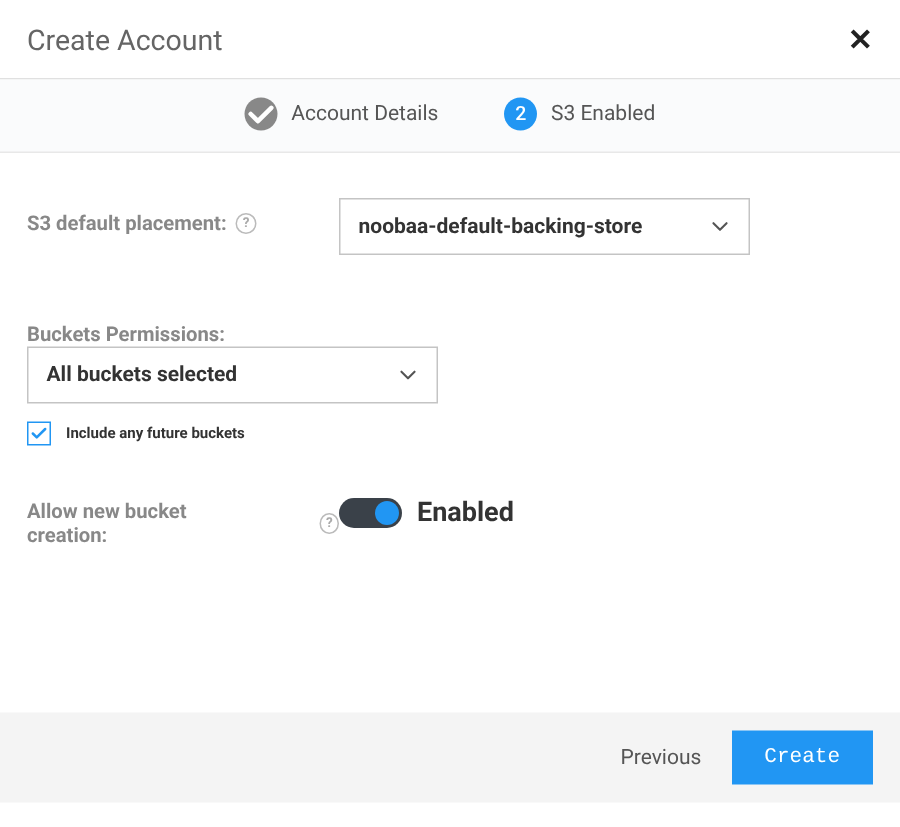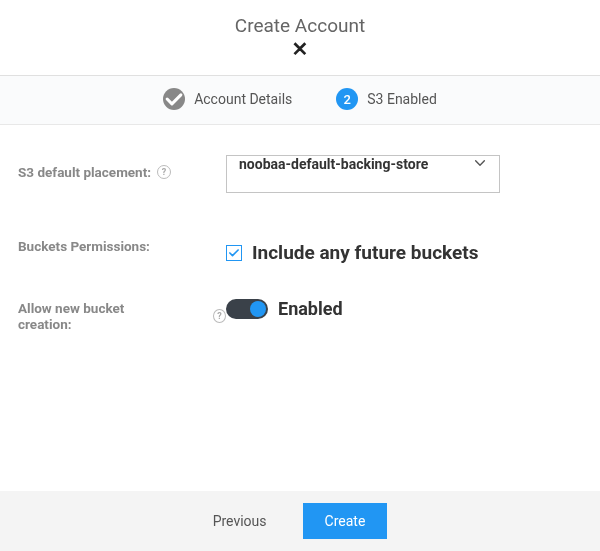--- a/index.html
+++ b/index.html
@@ -1,45 +1,45 @@
 <!DOCTYPE html>
 <html><head>
 <meta charset="utf-8">
 <style>
   * { box-sizing: border-box; margin: 0; padding: 0; font-family: -apple-system, BlinkMacSystemFont, "Segoe UI", Roboto, Arial, sans-serif; }
   body { width: 600px; height: 551px; background: #fff; color: #333; position: relative; }
-  .header { display: flex; align-items: center; justify-content: space-between; padding: 14px 18px 14px 18px; border-bottom: 1px solid #e0e0e0; flex-direction: column; }
+  .header { display: flex; align-items: center; justify-content: space-between; padding: 14px 18px 14px 18px; border-bottom: 1px solid #e0e0e0; }
   .title { font-size: 19px; font-weight: 400; color: #656565; }
   .close { font-size: 20px; font-weight: 700; cursor: pointer; color: #222; }
   .steps { display: flex; align-items: center; justify-content: center; gap: 44px; padding: 12px 0 14px; border-bottom: 1px solid #e8e8e8; background: #fafbfc; }
   .step { display: flex; align-items: center; gap: 9px; text-align: right; }
   .step-circle { width: 22px; height: 22px; border-radius: 50%; display: flex; align-items: center; justify-content: center; font-size: 13px; font-weight: 500; }
   .step-circle.done { background: #888; color: #fff; }
   .step-circle.active { background: #2196f3; color: #fff; }
   .step-label { font-size: 14px; color: #555; }
   .content { padding: 30px 18px 0 18px; font-weight: bold; }
   .row { display: flex; align-items: flex-start; margin-bottom: 36px; }
-  .row.tight { margin-bottom: 10px; }
+  .row.tight { margin-bottom: 10px; flex-direction: column; }
   .label-col { width: 208px; display: flex; align-items: center; gap: 6px; font-size: 13.5px; color: #888; padding-top: 9px; }
   .help { width: 14px; height: 14px; border: 1px solid #bbb; border-radius: 50%; display: inline-flex; align-items: center; justify-content: center; font-size: 9px; color: #aaa; }
   .field-col { flex: 1; }
-  .dropdown { border: 1px solid #c4c4c4; height: 38px; width: 274px; display: flex; justify-content: space-between; padding: 0 12px; font-size: 14px; color: #333; cursor: pointer; background: #fff; }
+  .dropdown { border: 1px solid #c4c4c4; height: 38px; width: 274px; display: flex; align-items: center; justify-content: space-between; padding: 0 12px; font-size: 14px; color: #333; cursor: pointer; background: #fff; }
   .chev { display: inline-block; }
   .chev svg { width: 14px; height: 14px; display: block; }
   .checkbox-row { display: flex; align-items: center; gap: 10px; margin-top: 12px; margin-left: 0; }
   .checkbox { width: 16px; height: 16px; border: 1.5px solid #2196f3; display: flex; align-items: center; justify-content: center; cursor: pointer; }
   .checkbox svg { width: 12px; height: 12px; }
-  .checkbox-label { font-size: 19px; color: #333; }
+  .checkbox-label { font-size: 10px; color: #333; }
   .toggle { width: 42px; height: 20px; background: #3a4149; border-radius: 10px; position: relative; cursor: pointer; }
   .toggle-knob { width: 16px; height: 16px; background: #2196f3; border-radius: 50%; position: absolute; top: 2px; right: 2px; }
   .toggle-label { font-size: 18px; color: #333; margin-left: 10px; }
   .toggle-row { display: flex; align-items: center; }
-  .footer { position: absolute; bottom: 0; left: 0; right: 0; height: 60px; background: #f4f4f4; display: flex; align-items: center; justify-content: center; gap: 36px; padding: 0 18px; }
+  .footer { position: absolute; bottom: 16px; left: 0; right: 0; height: 60px; background: #f4f4f4; display: flex; align-items: center; justify-content: flex-end; gap: 20px; padding: 0 18px; }
   .btn-prev { font-size: 14px; color: #555; cursor: pointer; background: none; border: none; }
-  .btn-create { background: #2196f3; color: #fff; font-size: 14px; padding: 10px 22px; border: none; cursor: pointer; }
+  .btn-create { background: #2196f3; color: #fff; font-size: 14px; padding: 10px 22px; border: none; cursor: pointer; font-family: Liberation Mono, monospace; }
 </style>
 </head>
 <body>
 
 <div class="header">
   <div class="title">Create Account</div>
   <div class="close">✕</div>
 </div>
 
 <div class="steps">
@@ -74,20 +74,28 @@
         </span>
       </div>
     </div>
   </div>
 
   <div class="row tight">
     <div class="label-col">
       <span>Buckets Permissions:</span>
     </div>
     <div class="field-col">
+      <div class="dropdown">
+        <span>All buckets selected</span>
+        <span class="chev">
+          <svg viewBox="0 0 16 16">
+              <path d="M3 5.5 L8 10.5 L13 5.5" stroke="#555" stroke-width="1.6" fill="none" stroke-linecap="round" stroke-linejoin="round"></path>
+            </svg>
+        </span>
+      </div>
       <div class="checkbox-row">
         <div class="checkbox">
           <svg viewBox="0 0 16 16">
               <path d="M2.5 8 L6 11.5 L13.5 4" stroke="#2196f3" stroke-width="2.2" fill="none" stroke-linecap="round" stroke-linejoin="round"></path>
             </svg>
         </div>
         <span class="checkbox-label">Include any future buckets</span>
       </div>
     </div>
   </div>

